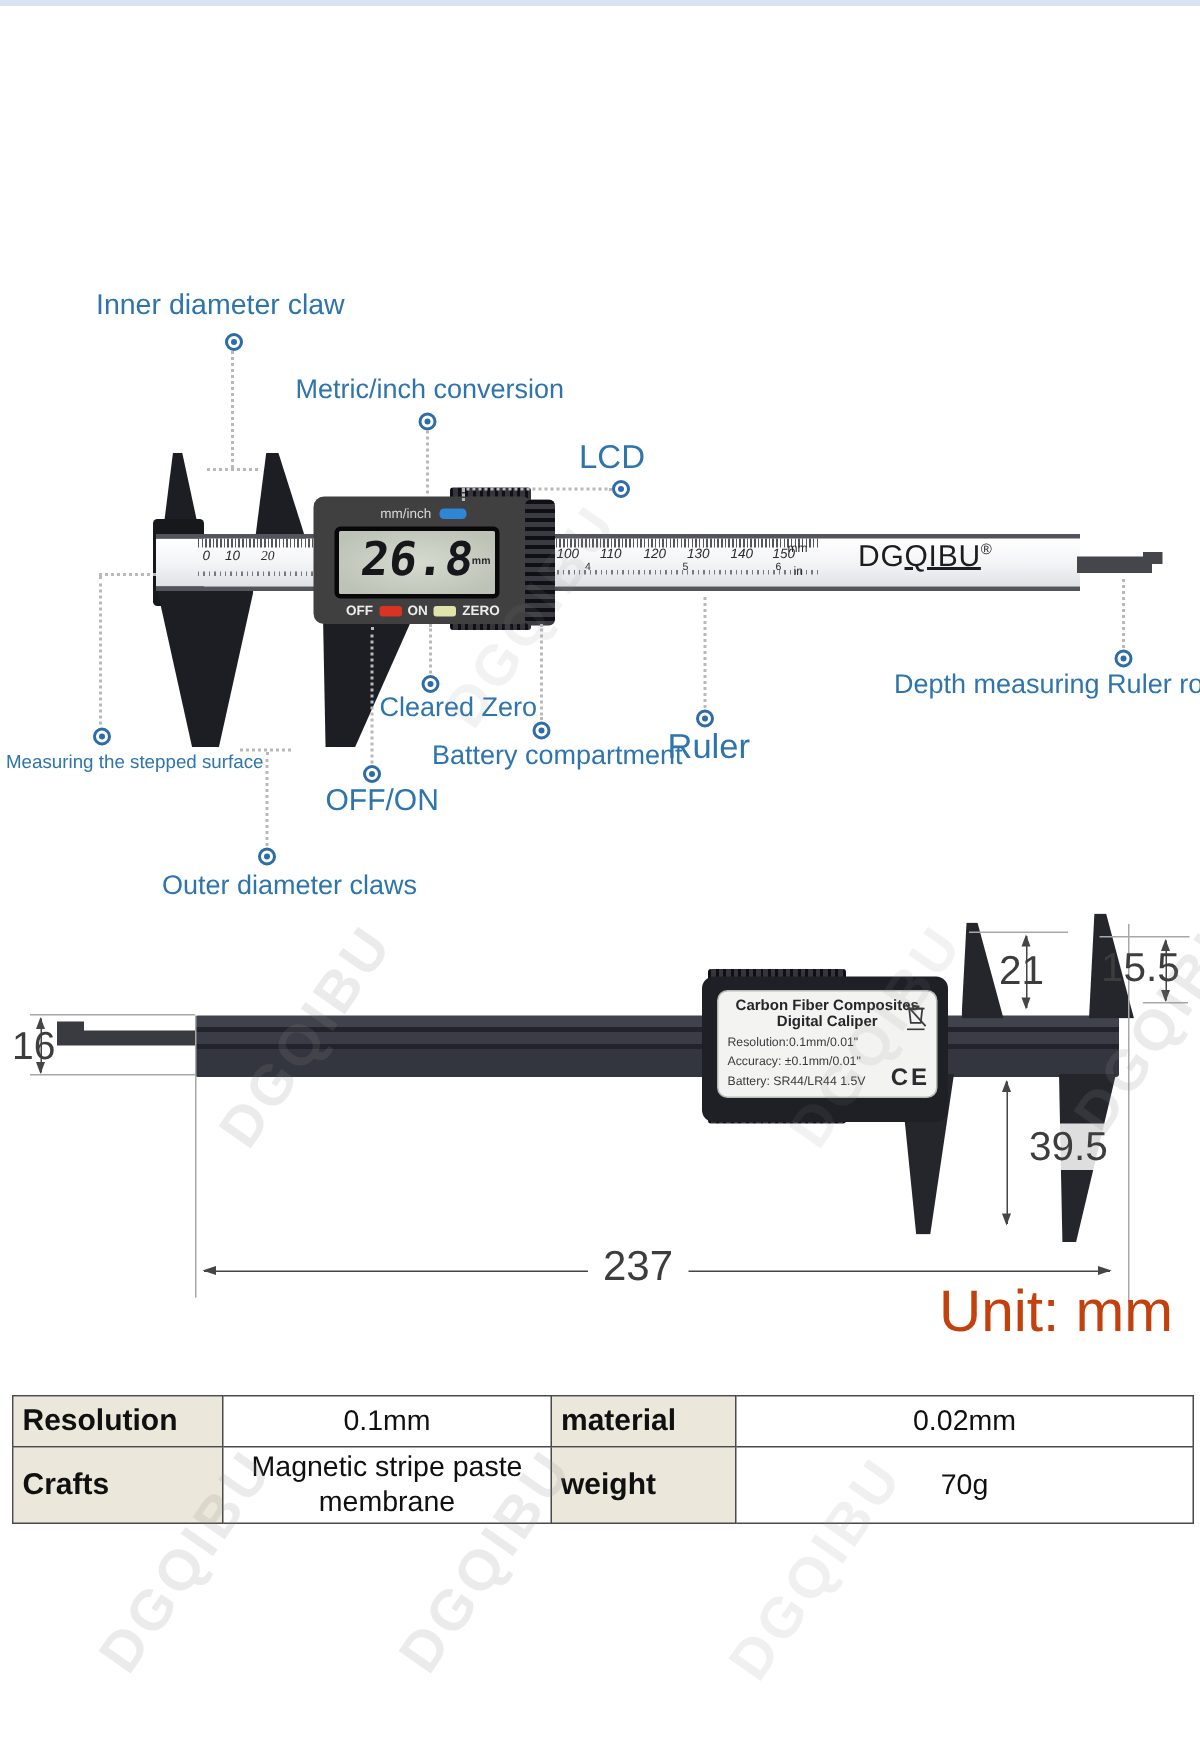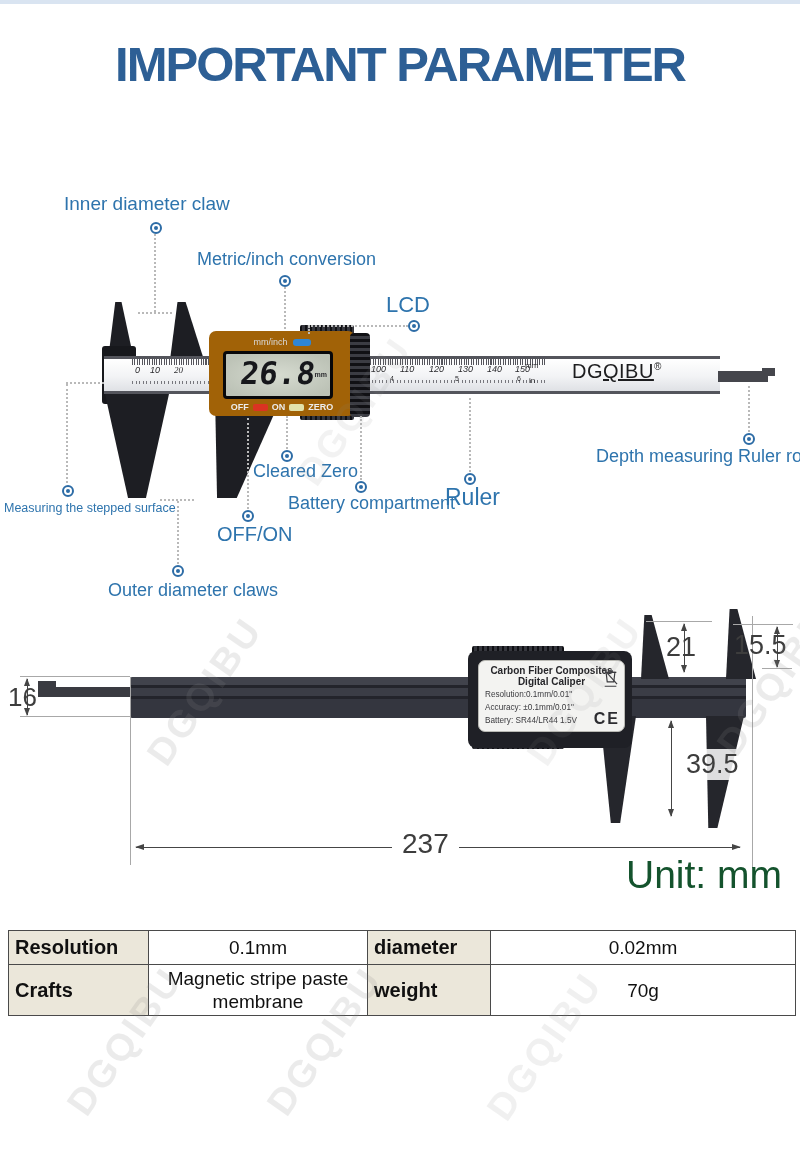--- a/index.html
+++ b/index.html
@@ -22,21 +22,21 @@
   .beam1{position:absolute;left:104px;top:356px;width:616px;height:38px;box-sizing:border-box;
          background:linear-gradient(to bottom,#ffffff 0%,#f2f3f5 55%,#dfe1e5 100%);
          border-top:3px solid #54555c;border-bottom:3px solid #54555c;}
   .ticks{position:absolute;background:repeating-linear-gradient(90deg,#55555c 0 1px,transparent 1px 2.45px);}
   .ticks2{position:absolute;background:repeating-linear-gradient(90deg,#77777d 0 1px,transparent 1px 3.6px);}
   .rnum{position:absolute;font-size:9px;color:#2b2b2e;font-style:italic;}
   .runit{position:absolute;font-size:8px;color:#2b2b2e;}
   .brand{position:absolute;left:572px;top:360px;color:#1d1d1f;font-size:20px;letter-spacing:.5px;}
   .brand .u{text-decoration:underline;}
   .brand sup{font-size:10px;}
-  .display{position:absolute;left:209px;top:331px;width:146px;height:85px;background:#a16207;
+  .display{position:absolute;left:209px;top:331px;width:146px;height:85px;background:#404040;
            border-radius:7px;}
   .moderow{position:absolute;left:0;top:6px;width:100%;display:flex;align-items:center;
            justify-content:center;gap:5px;color:#d9d9d9;font-size:9px;}
   .bluepill{width:18px;height:7px;background:#2f86d4;border-radius:3px;}
   .lcd{position:absolute;left:14px;top:20px;width:110px;height:48px;box-sizing:border-box;
        border:3px solid #08080a;border-radius:4px;
        background:radial-gradient(ellipse at center,#d6dbd0 0%,#bcc2b6 85%);}
   .lcdnum{position:absolute;left:0;top:1px;width:100%;text-align:center;
           font-family:"DejaVu Sans Mono",monospace;font-weight:700;font-size:31px;color:#16171b;
           transform:skewX(-7deg);}
@@ -68,38 +68,37 @@
   .varr::before,.varr::after{content:"";position:absolute;left:-3px;border-left:3.5px solid transparent;
         border-right:3.5px solid transparent;}
   .varr::before{top:-1px;border-bottom:8px solid #454545;}
   .varr::after{bottom:-1px;border-top:8px solid #454545;}
   .harr{position:absolute;height:1px;background:#454545;}
   .harr::before,.harr::after{content:"";position:absolute;top:-3px;border-top:3.5px solid transparent;
         border-bottom:3.5px solid transparent;}
   .harr::before{left:-1px;border-right:9px solid #454545;}
   .harr::after{right:-1px;border-left:9px solid #454545;}
   .dim{position:absolute;color:#3d3d3d;font-size:27px;white-space:nowrap;}
-  .unitnote{position:absolute;left:626px;top:853px;font-size:39px;color:#14532d;}
+  .unitnote{position:absolute;left:626px;top:853px;font-size:39px;color:#c2410c;}
   
   .spec{position:absolute;left:8px;top:930px;width:787px;border-collapse:collapse;table-layout:fixed;
         font-size:19px;color:#101010;}
   .spec td{border:1px solid #4a4a4a;padding:2px 6px;overflow:hidden;}
   .spec td.h{background:#ebe7da;font-weight:700;font-size:20px;}
   .spec td.v{text-align:center;background:#fff;line-height:23px;}
   .rednote{color:#f2150e;font-size:20px;display:block;line-height:24px;}
   
   .wm{position:absolute;color:#8a8a8a;opacity:.16;font-size:38px;font-weight:700;letter-spacing:3px;
       transform:rotate(-55deg);white-space:nowrap;pointer-events:none;}
 </style>
 </head>
 <body>
 
 <div class="page">
   <div class="topstrip"></div>
-  <h1 class="title">IMPORTANT PARAMETER</h1>
 
   <div>
 
     <div class="jaw" style="left:108px;top:302px;width:26px;height:58px;clip-path:polygon(28% 0,52% 0,100% 100%,0 100%);"></div>
     <div class="jaw" style="left:170px;top:302px;width:34px;height:58px;clip-path:polygon(22% 0,46% 0,100% 100%,0 100%);"></div>
     <div class="jaw" style="left:102px;top:346px;width:34px;height:58px;border-radius:3px;background:#17181c;"></div>
     <div class="beam1"></div>
     <div class="jaw" style="left:105px;top:394px;width:64px;height:104px;clip-path:polygon(0 0,100% 0,64% 100%,36% 100%);"></div>
     <div class="jaw" style="left:215px;top:394px;width:68px;height:104px;clip-path:polygon(0 0,100% 0,32% 100%,3% 100%);"></div>
 
@@ -251,21 +250,21 @@
     <colgroup>
         <col style="width:140px">
         <col style="width:219px">
         <col style="width:123px">
         <col style="width:305px">
       </colgroup>
     <tbody>
     <tr style="height:34px;">
       <td class="h">Resolution</td>
       <td class="v">0.1mm</td>
-      <td class="h">diameter</td>
+      <td class="h">material</td>
       <td class="v">0.02mm</td>
     </tr>
     <tr style="height:45px;">
       <td class="h">Crafts</td>
       <td class="v">Magnetic stripe paste membrane</td>
       <td class="h">weight</td>
       <td class="v">70g</td>
     </tr>
   </tbody>
     </table>

